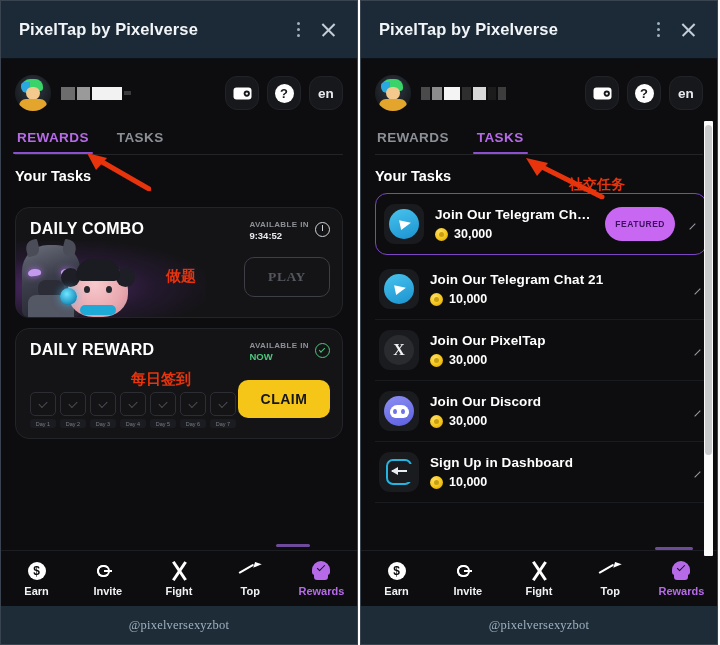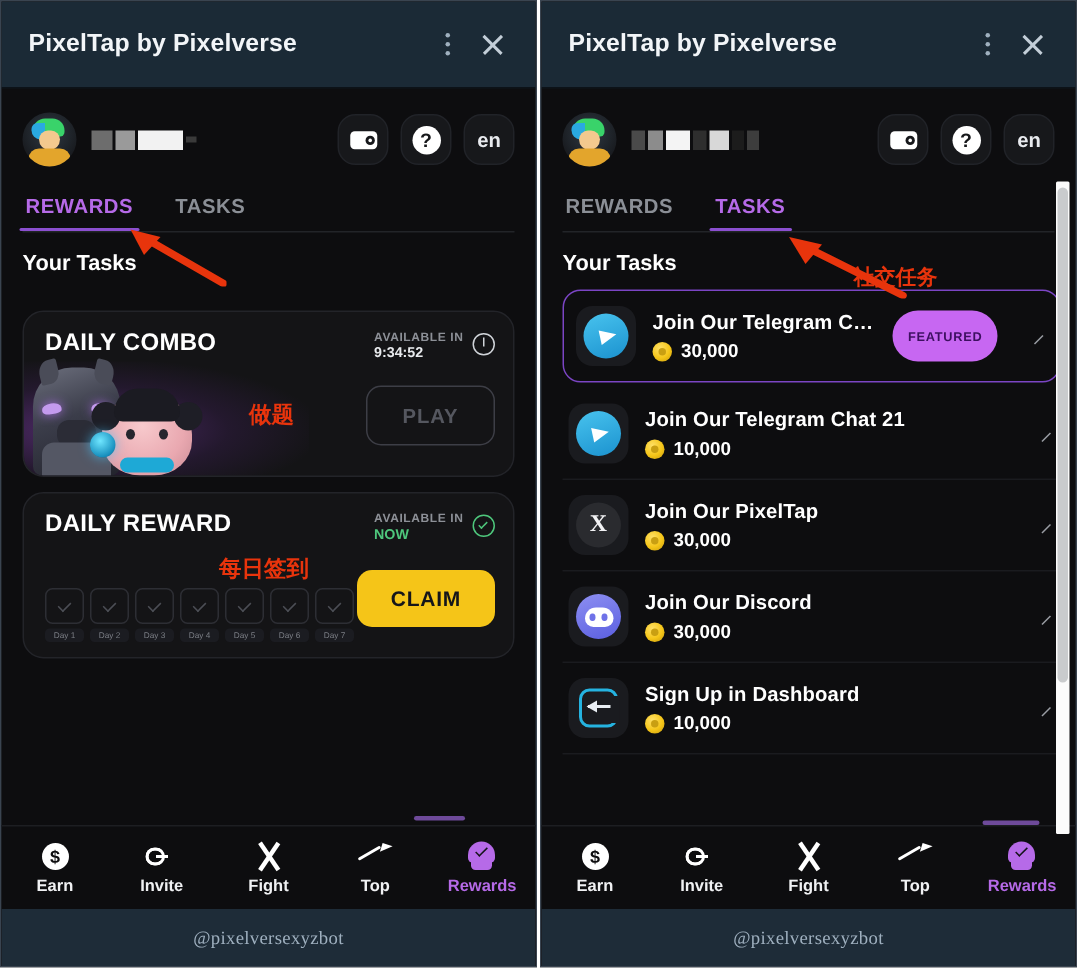--- a/index.html
+++ b/index.html
@@ -132,21 +132,21 @@
          background: radial-gradient(circle at 40% 35%, #6fe6ff 0%, #178fbe 70%, #0b4f6c 100%);
          box-shadow: 0 0 8px rgba(70,200,255,.7); }
 
   .zh { position:absolute; color:#e8340c; font-weight:bold; font-family:"DejaVu Sans", sans-serif; }
 
   .playbtn {
     position:absolute; right: 12px; top: 16px;
     width: 86px; height: 40px; border-radius: 10px;
     border: 1px solid #3d3e46; background: transparent;
     color:#55575f; font-size:13.5px; font-weight:bold; letter-spacing:.6px;
-    display:flex; align-items:center; justify-content:center;
+    display:flex; align-items:center; justify-content:center;font-family:Liberation Serif, serif;
   }
 
   .reward-body { position:relative; height: 76px; }
   .days { position:absolute; left: 14px; bottom: 10px; display:flex; gap:4px; }
   .day { width: 26px; }
   .daybox { height: 24px; border:1px solid #2d2e34; border-radius:5px; display:flex; align-items:center; justify-content:center; }
   .daychk { width:8px; height:5px; border-left:1.4px solid #4c4e55; border-bottom:1.4px solid #4c4e55; transform: rotate(-45deg); margin-top:-2px; }
   .daylbl { margin-top:3px; font-size:5.5px; color:#7b7e85; text-align:center; background:#1b1c21; border-radius:3px; padding:1.5px 0; }
   .claimbtn {
     position:absolute; right:12px; top: 18px;
@@ -181,21 +181,21 @@
   .sq .gap { position:absolute; right:-3px; top:3px; width:5px; height:18px; background:#1a1b1f; }
 
   .tbody { flex:1; min-width:0; }
   .tname { color:#ffffff; font-size:13.5px; font-weight:bold; letter-spacing:.1px; white-space:nowrap; overflow:hidden; text-overflow:ellipsis; }
   .treward { display:flex; align-items:center; gap:6px; margin-top:5px; }
   .coin { width:13px; height:13px; border-radius:50%; background: radial-gradient(circle at 38% 32%, #ffe066 0%, #f5c518 55%, #c69a0d 100%); position:relative; }
   .coin::after { content:""; position:absolute; left:4px; top:4px; width:5px; height:5px; border-radius:50%; background:#c99f12; }
   .tamt { color:#ffffff; font-size:12.5px; font-weight:bold; }
   .badge {
     background:#c767f2; color:#3d1060; font-size:8.5px; font-weight:bold; letter-spacing:.5px;
-    padding: 12px 10px; border-radius:999px; margin-right:10px;
+    padding: 12px 10px; border-radius:999px; margin-right:0;
   }
   .chev { width:8px; height:8px; border-top:1.7px solid #9a9 da; border-right:1.7px solid #9a9da4;
           border-top-color:#9a9da4; transform: rotate(45deg); flex:0 0 8px; margin-right:4px; }
 
   
   .spacer { flex: 1; }
   .bottomnav {
     height: 56px; flex: 0 0 56px; border-top:1px solid #1d1e22;
     display:flex; align-items:center; background:#0d0d0f;
   }
@@ -352,21 +352,21 @@
               <div class="avail-txt">
                 <div class="avail-lbl">AVAILABLE IN</div>
                 <div class="avail-val now">NOW</div>
               </div>
               <div class="ring green">
                   <div class="tick"></div>
                 </div>
             </div>
           </div>
           <div class="reward-body">
-            <div class="zh" style="left:130px; top:8px; font-size:15px;text-align:center;">每日签到</div>
+            <div class="zh" style="left:115px; top:8px; font-size:15px;text-align:center;">每日签到</div>
             <div class="days">
               <div class="day">
                 <div class="daybox">
                     <div class="daychk"></div>
                   </div>
                 <div class="daylbl">Day 1</div>
               </div>
               <div class="day">
                 <div class="daybox">
                     <div class="daychk"></div>

